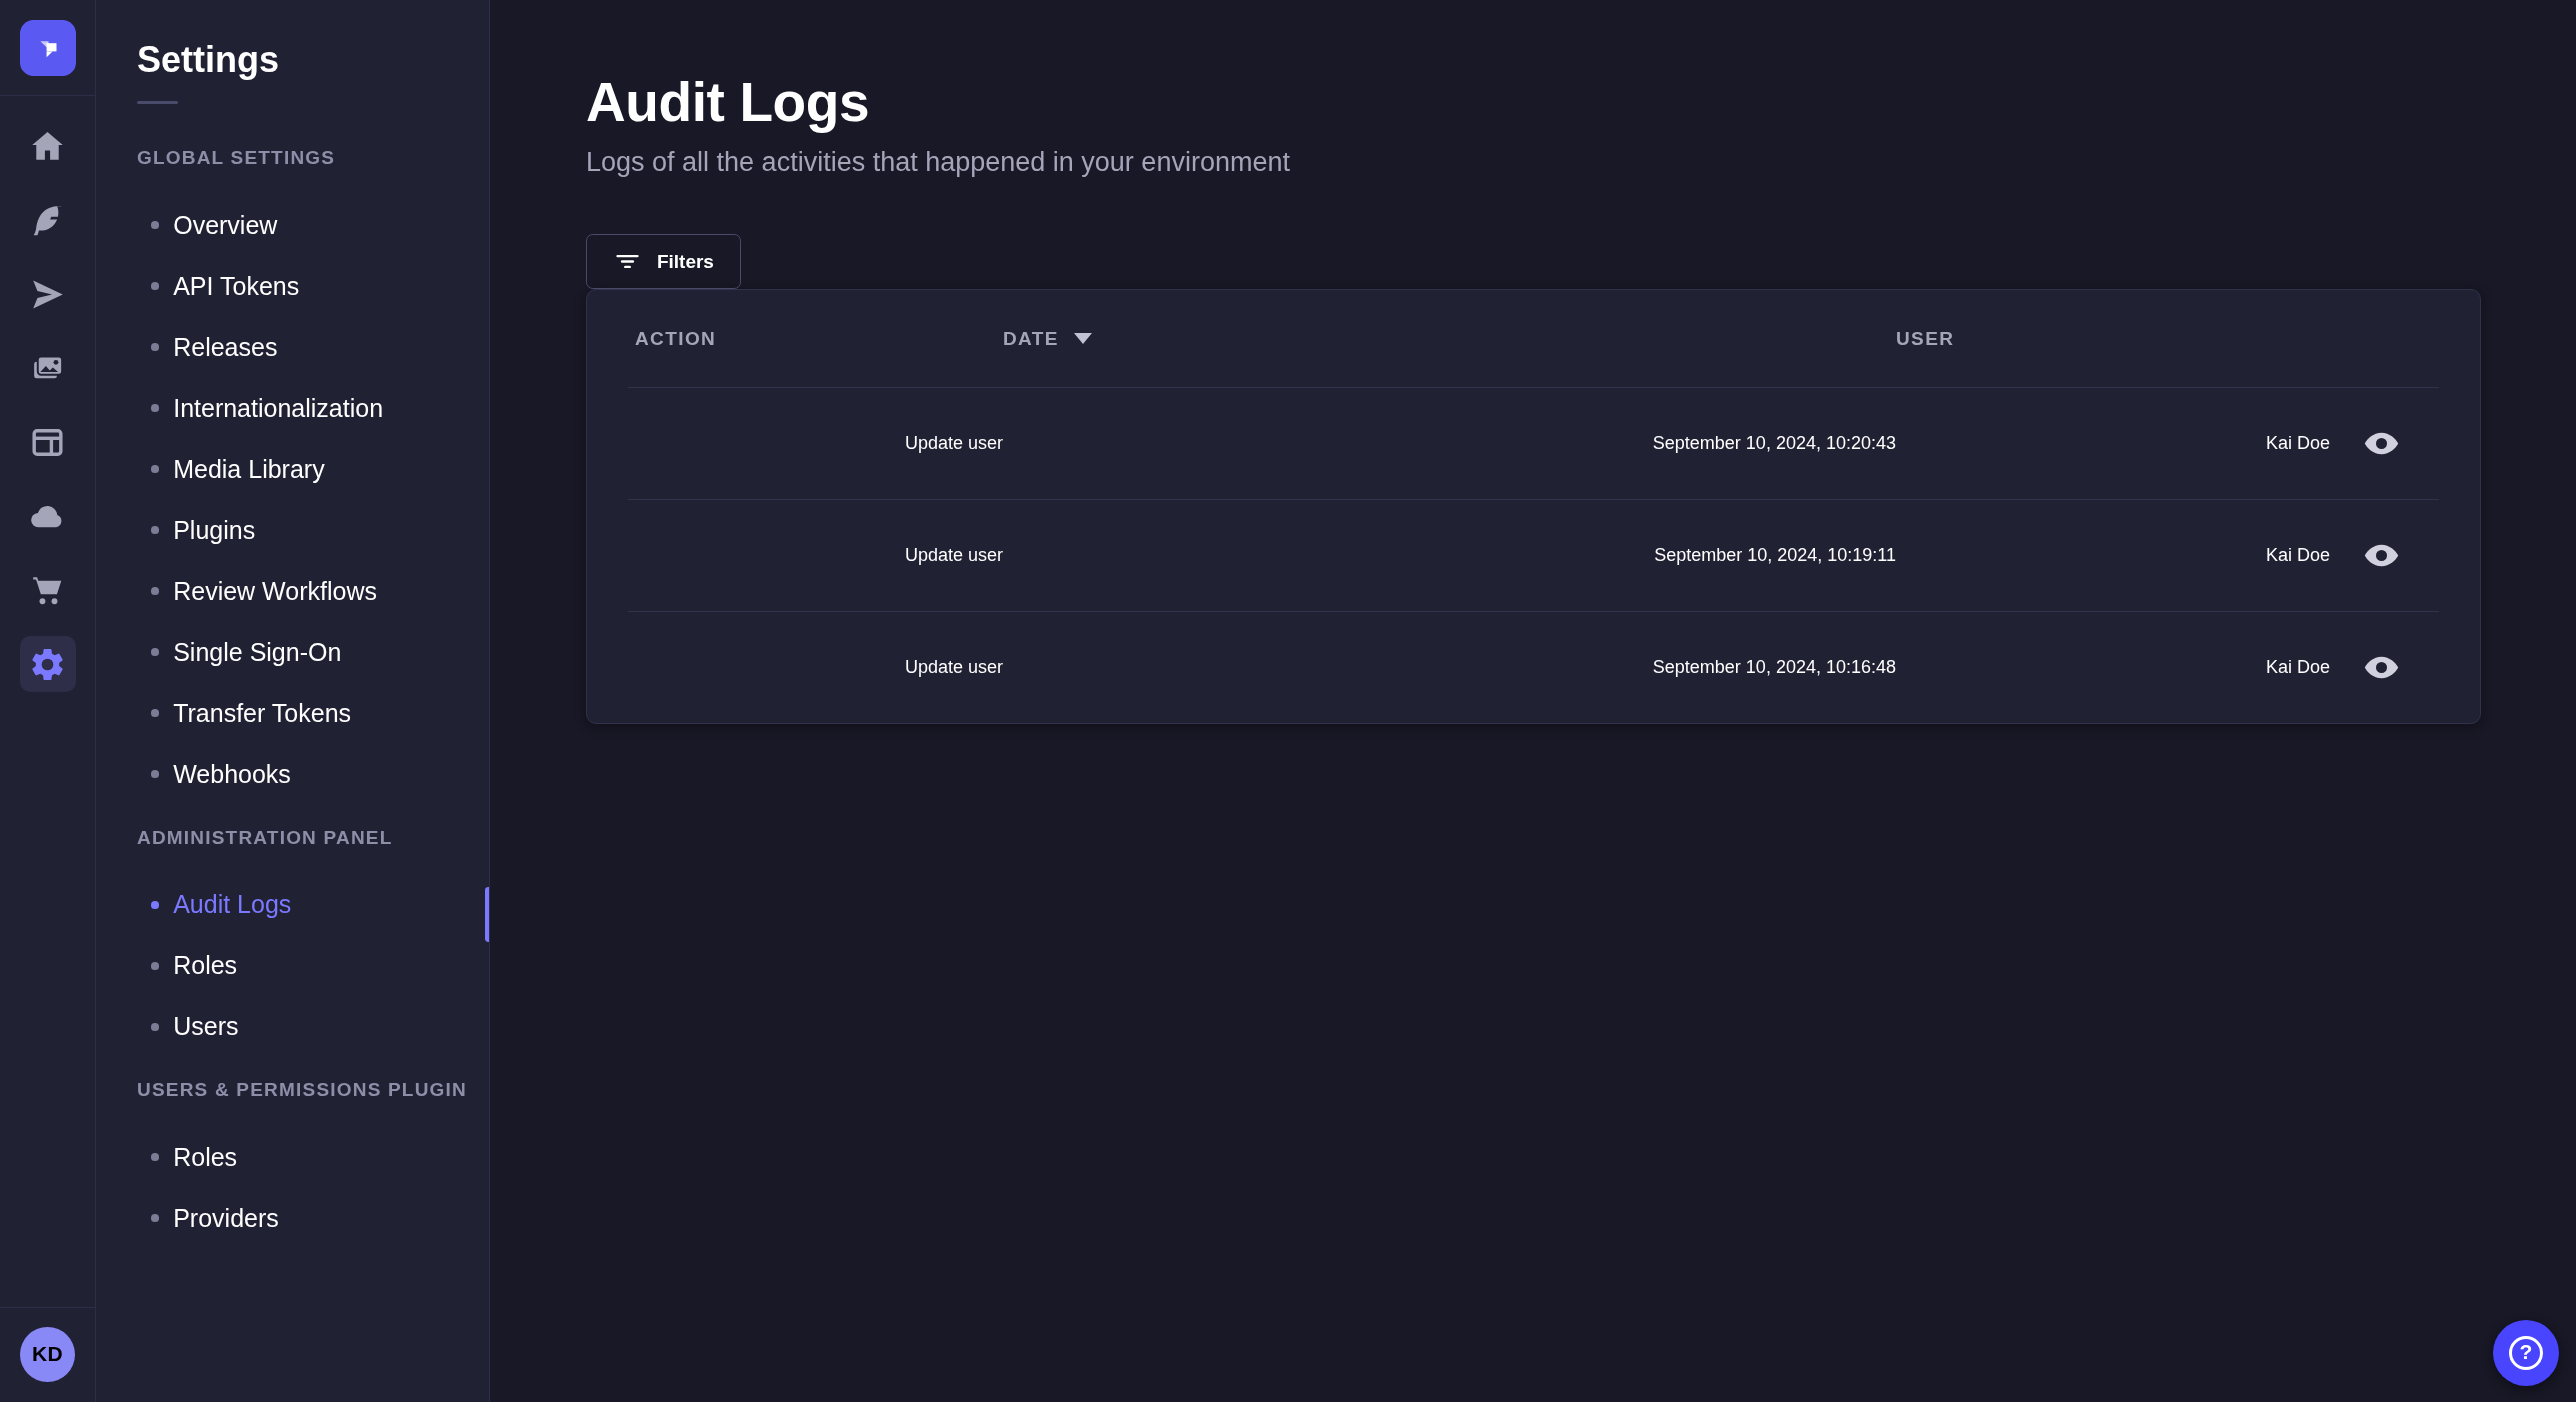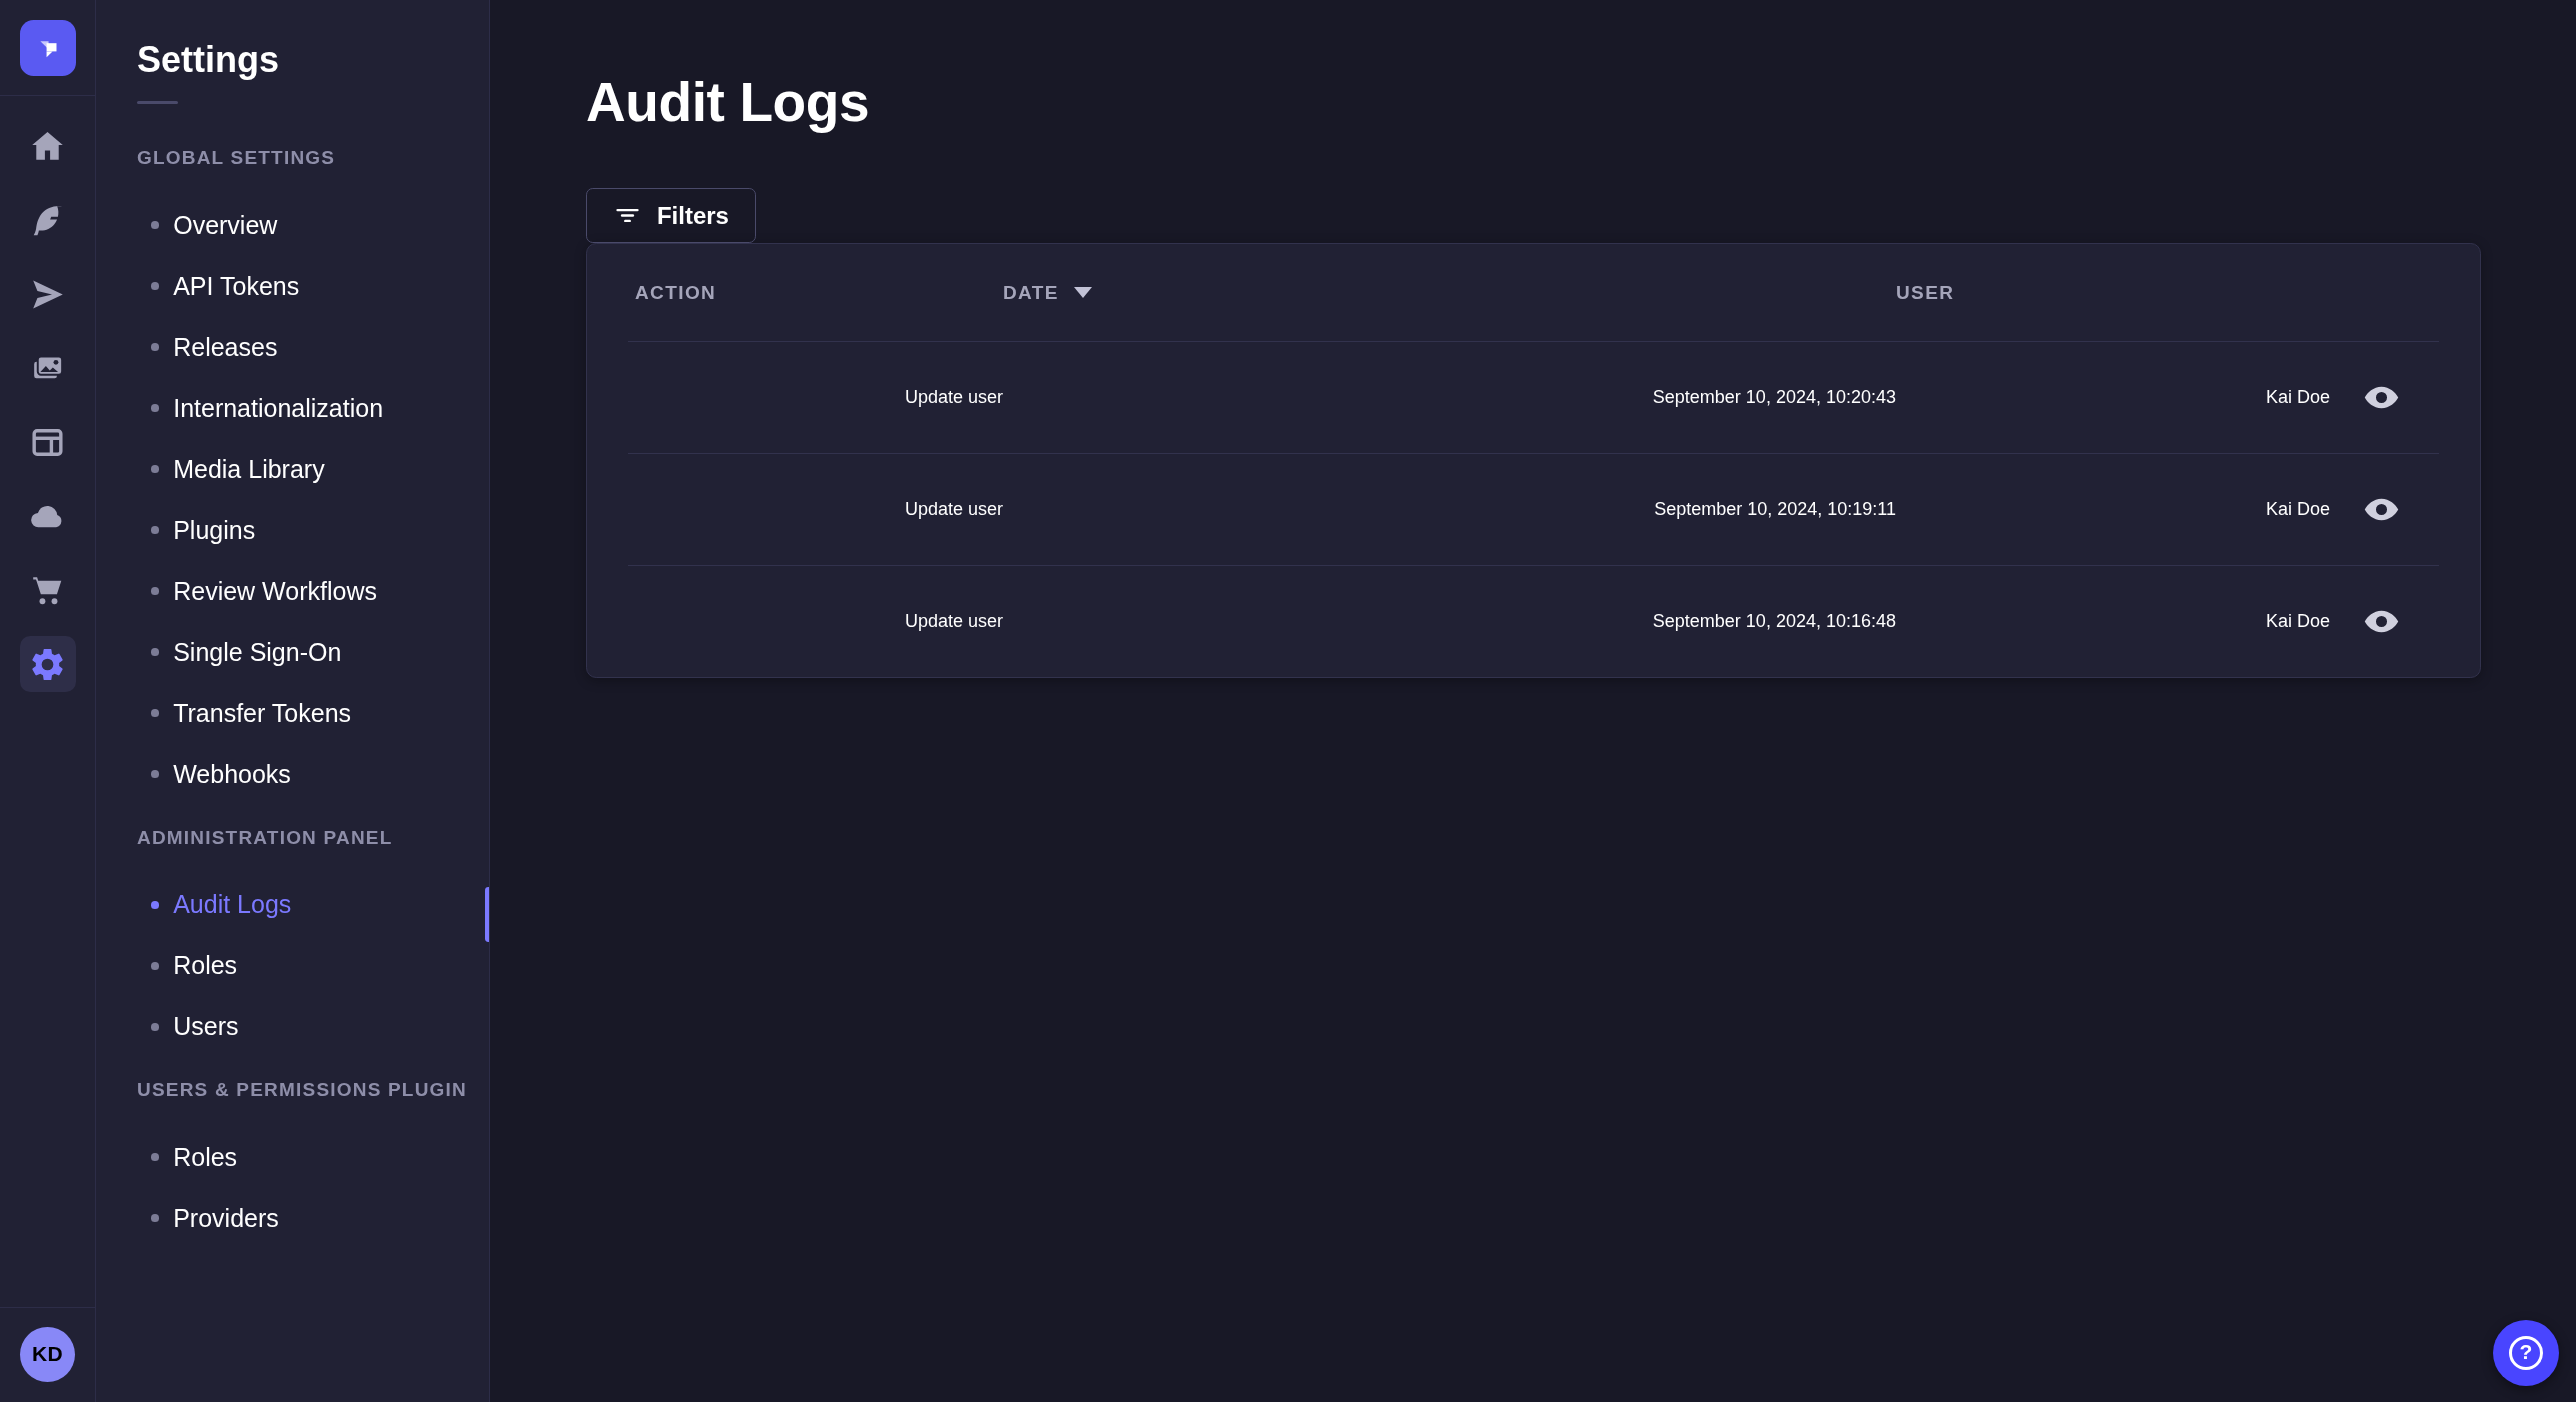--- a/index.html
+++ b/index.html
@@ -66,21 +66,21 @@
   }
 
   
   .content { flex:1; padding:72px 95px 0 96px; }
   .page-title { font-size:55px; line-height:61px; font-weight:700; letter-spacing:-0.4px; color:#ffffff; }
   .page-subtitle { margin-top:12px; font-size:27px; line-height:34px; color:#a5a5ba; }
 
   .filters-btn {
     margin-top:55px; display:inline-flex; align-items:center; gap:15.3px;
     height:55px; padding:0 25.6px; border:0.9px solid #4a4a6a; border-radius:6.8px;
-    background:transparent; color:#ffffff; font-size:24px; font-weight:600;
+    background:transparent; color:#ffffff; font-size:19px; font-weight:600;
     cursor:pointer; font-family:"Liberation Sans", sans-serif;
   }
   .filters-btn svg { width:29px; height:29px; }
 
   .card {
     background:#212134; border:0.9px solid #32324d;
     border-radius:10.2px; box-shadow:0 2.6px 12px rgba(0,0,0,.3); overflow:hidden;
   }
   .thead, .trow {
     display:grid; grid-template-columns:368px 893px 1fr 102px;
@@ -268,20 +268,21 @@
             <span>Providers</span>
           </li>
       </ul>
     </div>
 
     <div class="active-indicator"></div>
   </nav>
 
   <main class="content">
     <h2 class="page-title">Audit Logs</h2>
+    <p class="page-subtitle">Logs of all the activities that happened in your environment</p>
 
     <button class="filters-btn">
       <svg viewBox="0 0 32 32" fill="none" stroke="#ffffff" stroke-width="2.6" stroke-linecap="round">
         <line x1="5" y1="10" x2="27" y2="10"></line>
         <line x1="10" y1="16" x2="22" y2="16"></line>
         <line x1="13.5" y1="22" x2="18.5" y2="22"></line>
       </svg>
       <span>Filters</span>
     </button>
 

